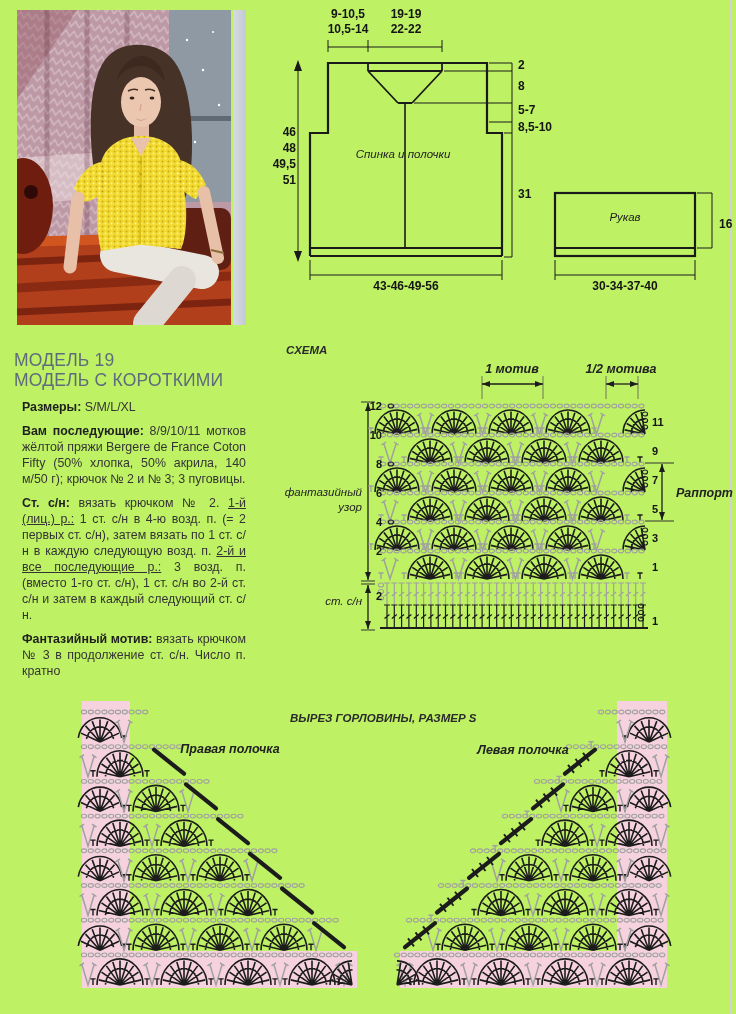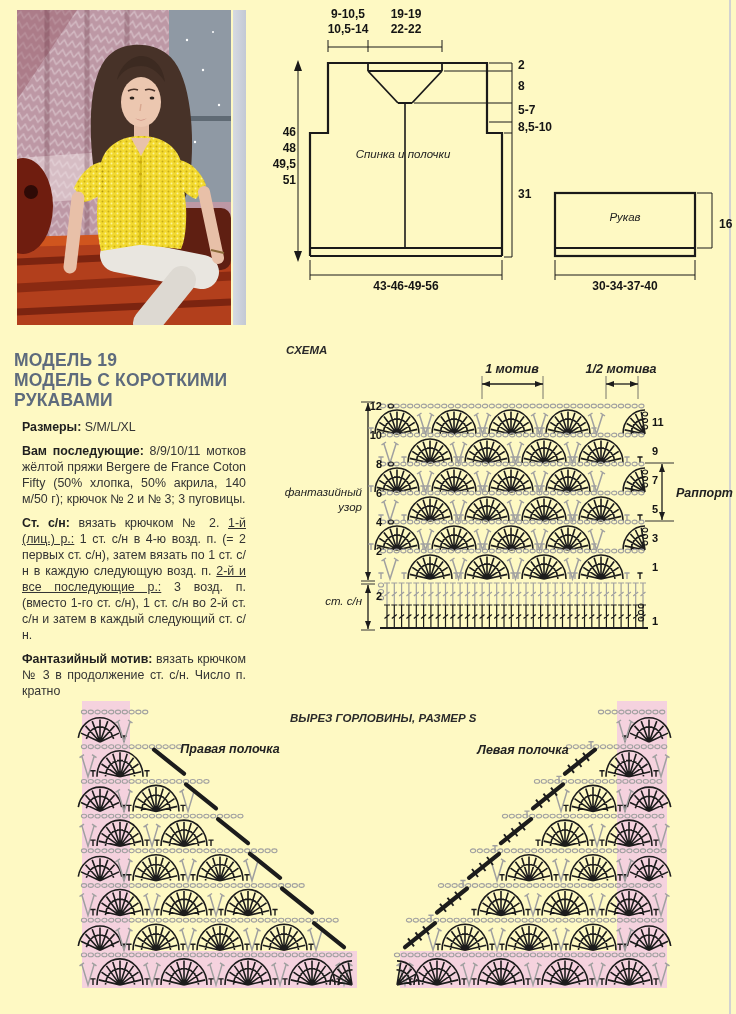--- a/index.html
+++ b/index.html
@@ -1,24 +1,24 @@
 <!DOCTYPE html>
 <html><head>
 <meta charset="utf-8">
 <style>
   html,body{margin:0;padding:0;background:#fff;}
-  .page{position:relative;width:736px;height:1014px;background:#fef9c3;overflow:hidden;
+  .page{position:relative;width:736px;height:1014px;background:#bef264;overflow:hidden;
         font-family:"Liberation Sans","DejaVu Sans",sans-serif;color:#222;}
   .photo{position:absolute;left:17px;top:10px;width:214px;height:315px;}
   .gutter{position:absolute;left:233px;top:10px;width:13px;height:315px;
           background:linear-gradient(90deg,#d6dae2,#c3c9d4);}
   .edge-line{position:absolute;left:729px;top:0;width:2px;height:1014px;background:#d2d2d2;}
   .svg-abs{position:absolute;}
   .article{position:absolute;left:14px;top:350px;width:240px;}
-  .title{font-size:17.5px;font-weight:700;color:#5e6b7d;line-height:1.15;letter-spacing:.2px;margin:0;}
+  .title{font-size:17.5px;font-weight:400;color:#5e6b7d;line-height:1.15;letter-spacing:.2px;margin:0;}
   .body-text{margin-top:9px;font-size:12.4px;line-height:1.29;color:#343434;text-align:justify;}
   .body-text p{margin:8px;}
   .b{font-weight:700;color:#1f1f1f;}
   .u{text-decoration:underline;}
   .schema-heading{position:absolute;left:286px;top:344px;font-size:11.5px;font-weight:700;
                   font-style:italic;color:#2a2a2a;}
   .neck-heading{position:absolute;left:290px;top:688px;font-size:11.5px;font-weight:700;
                 font-style:italic;color:#2a2a2a;margin-top:24px;}
   text{font-family:"Liberation Sans","DejaVu Sans",sans-serif;}
   .dim{font-size:12px;font-weight:700;fill:#141414;}
@@ -148,21 +148,20 @@
     <text x="719" y="228" class="dim">16</text>
     <text x="625" y="290" text-anchor="middle" class="dim">30-34-37-40</text>
     <text x="403" y="158" text-anchor="middle" class="lbl-it">Спинка и полочки</text>
     <text x="625" y="221" text-anchor="middle" class="lbl-it">Рукав</text>
   </svg>
 
   <div class="article">
     <h1 class="title">
       <span style="display:block">МОДЕЛЬ 19</span>
       <span style="display:block">МОДЕЛЬ С КОРОТКИМИ</span>
-      <span style="display:block">РУКАВАМИ</span>
     </h1>
     <div class="body-text" id="pattern-paragraphs">
         <p><span class="b">Размеры: </span><span>S/M/L/XL</span></p>
         <p><span class="b">Вам последующие: </span><span>8/9/10/11 мотков жёлтой пряжи Bergere de France Coton Fifty (50% хлопка, 50% акрила, 140 м/50 г); крючок № 2 и № 3; 3 пуговицы.</span></p>
         <p><span class="b">Ст. с/н: </span><span>вязать крючком № 2. </span><span class="u">1-й (лиц.) р.:</span><span> 1 ст. с/н в 4-ю возд. п. (= 2 первых ст. с/н), затем вязать по 1 ст. с/н в каждую следующую возд. п. </span><span class="u">2-й и все последующие р.:</span><span> 3 возд. п. (вместо 1-го ст. с/н), 1 ст. с/н во 2-й ст. с/н и затем в каждый следующий ст. с/н.</span></p>
         <p><span class="b">Фантазийный мотив: </span><span>вязать крючком № 3 в продолжение ст. с/н. Число п. кратно</span></p>
       </div>
   </div>
 
   <div class="schema-heading">СХЕМА</div>

